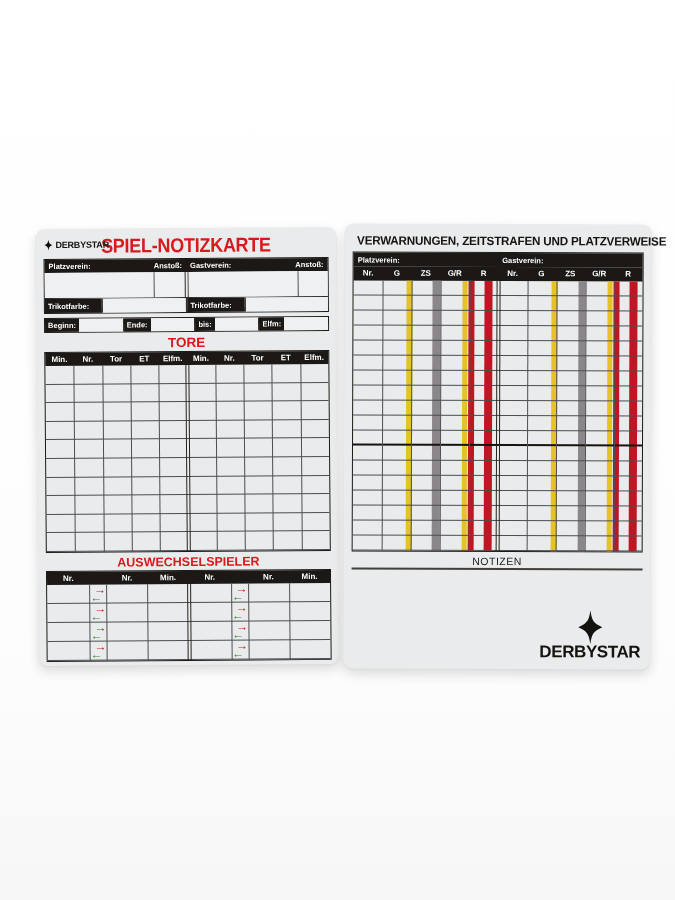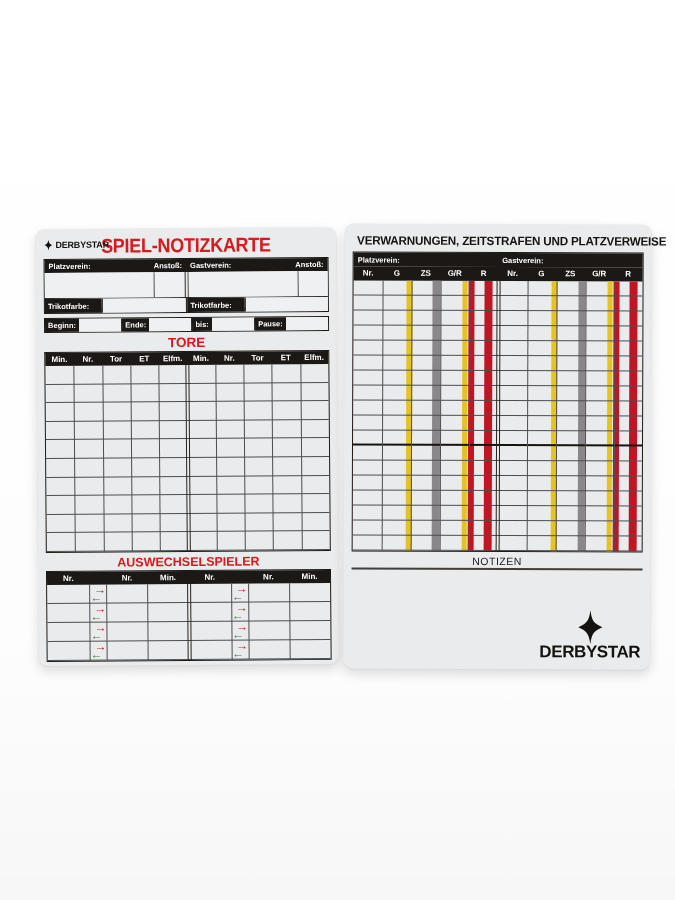--- a/index.html
+++ b/index.html
@@ -138,21 +138,21 @@
       </div>
     </div>
 
     <div class="times-row">
       <span class="chip">Beginn:</span>
       <span class="wbox"></span>
       <span class="chip">Ende:</span>
       <span class="wbox"></span>
       <span class="chip">bis:</span>
       <span class="wbox"></span>
-      <span class="chip">Pause:</span>
+      <span class="chip">Elfm:</span>
       <span class="wbox"></span>
     </div>
 
     <div class="sec-title tore-title">TORE</div>
 
     <div class="table-wrap">
       <div class="cols-head">
         <div class="half">
           <span class="hc">Min.</span>
           <span class="hc">Nr.</span>

